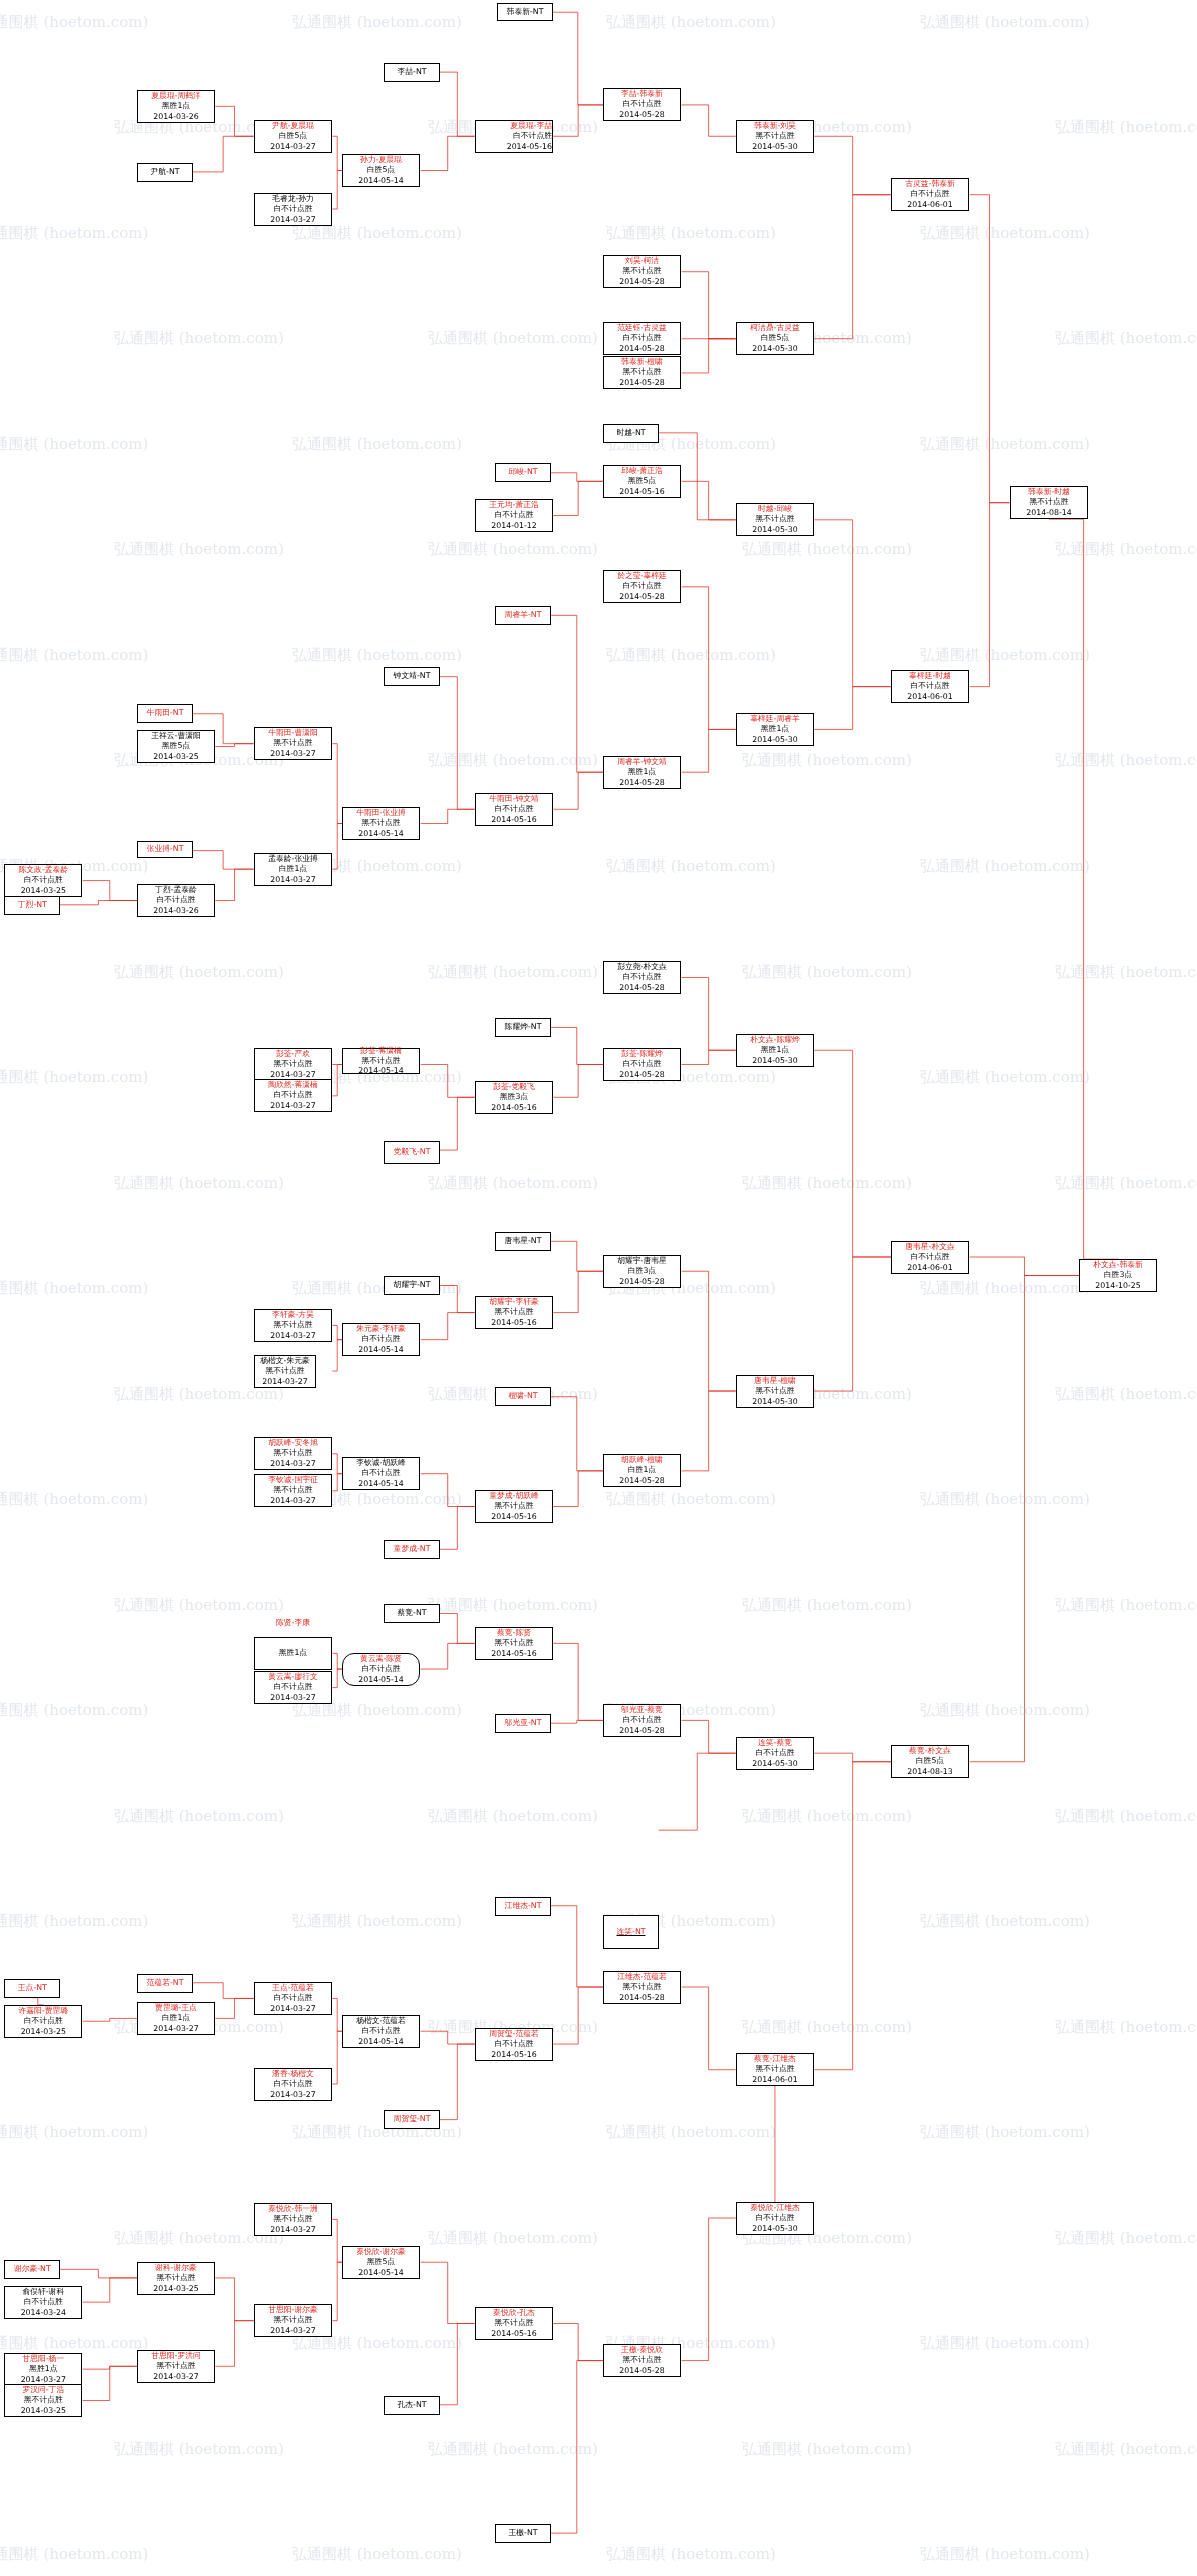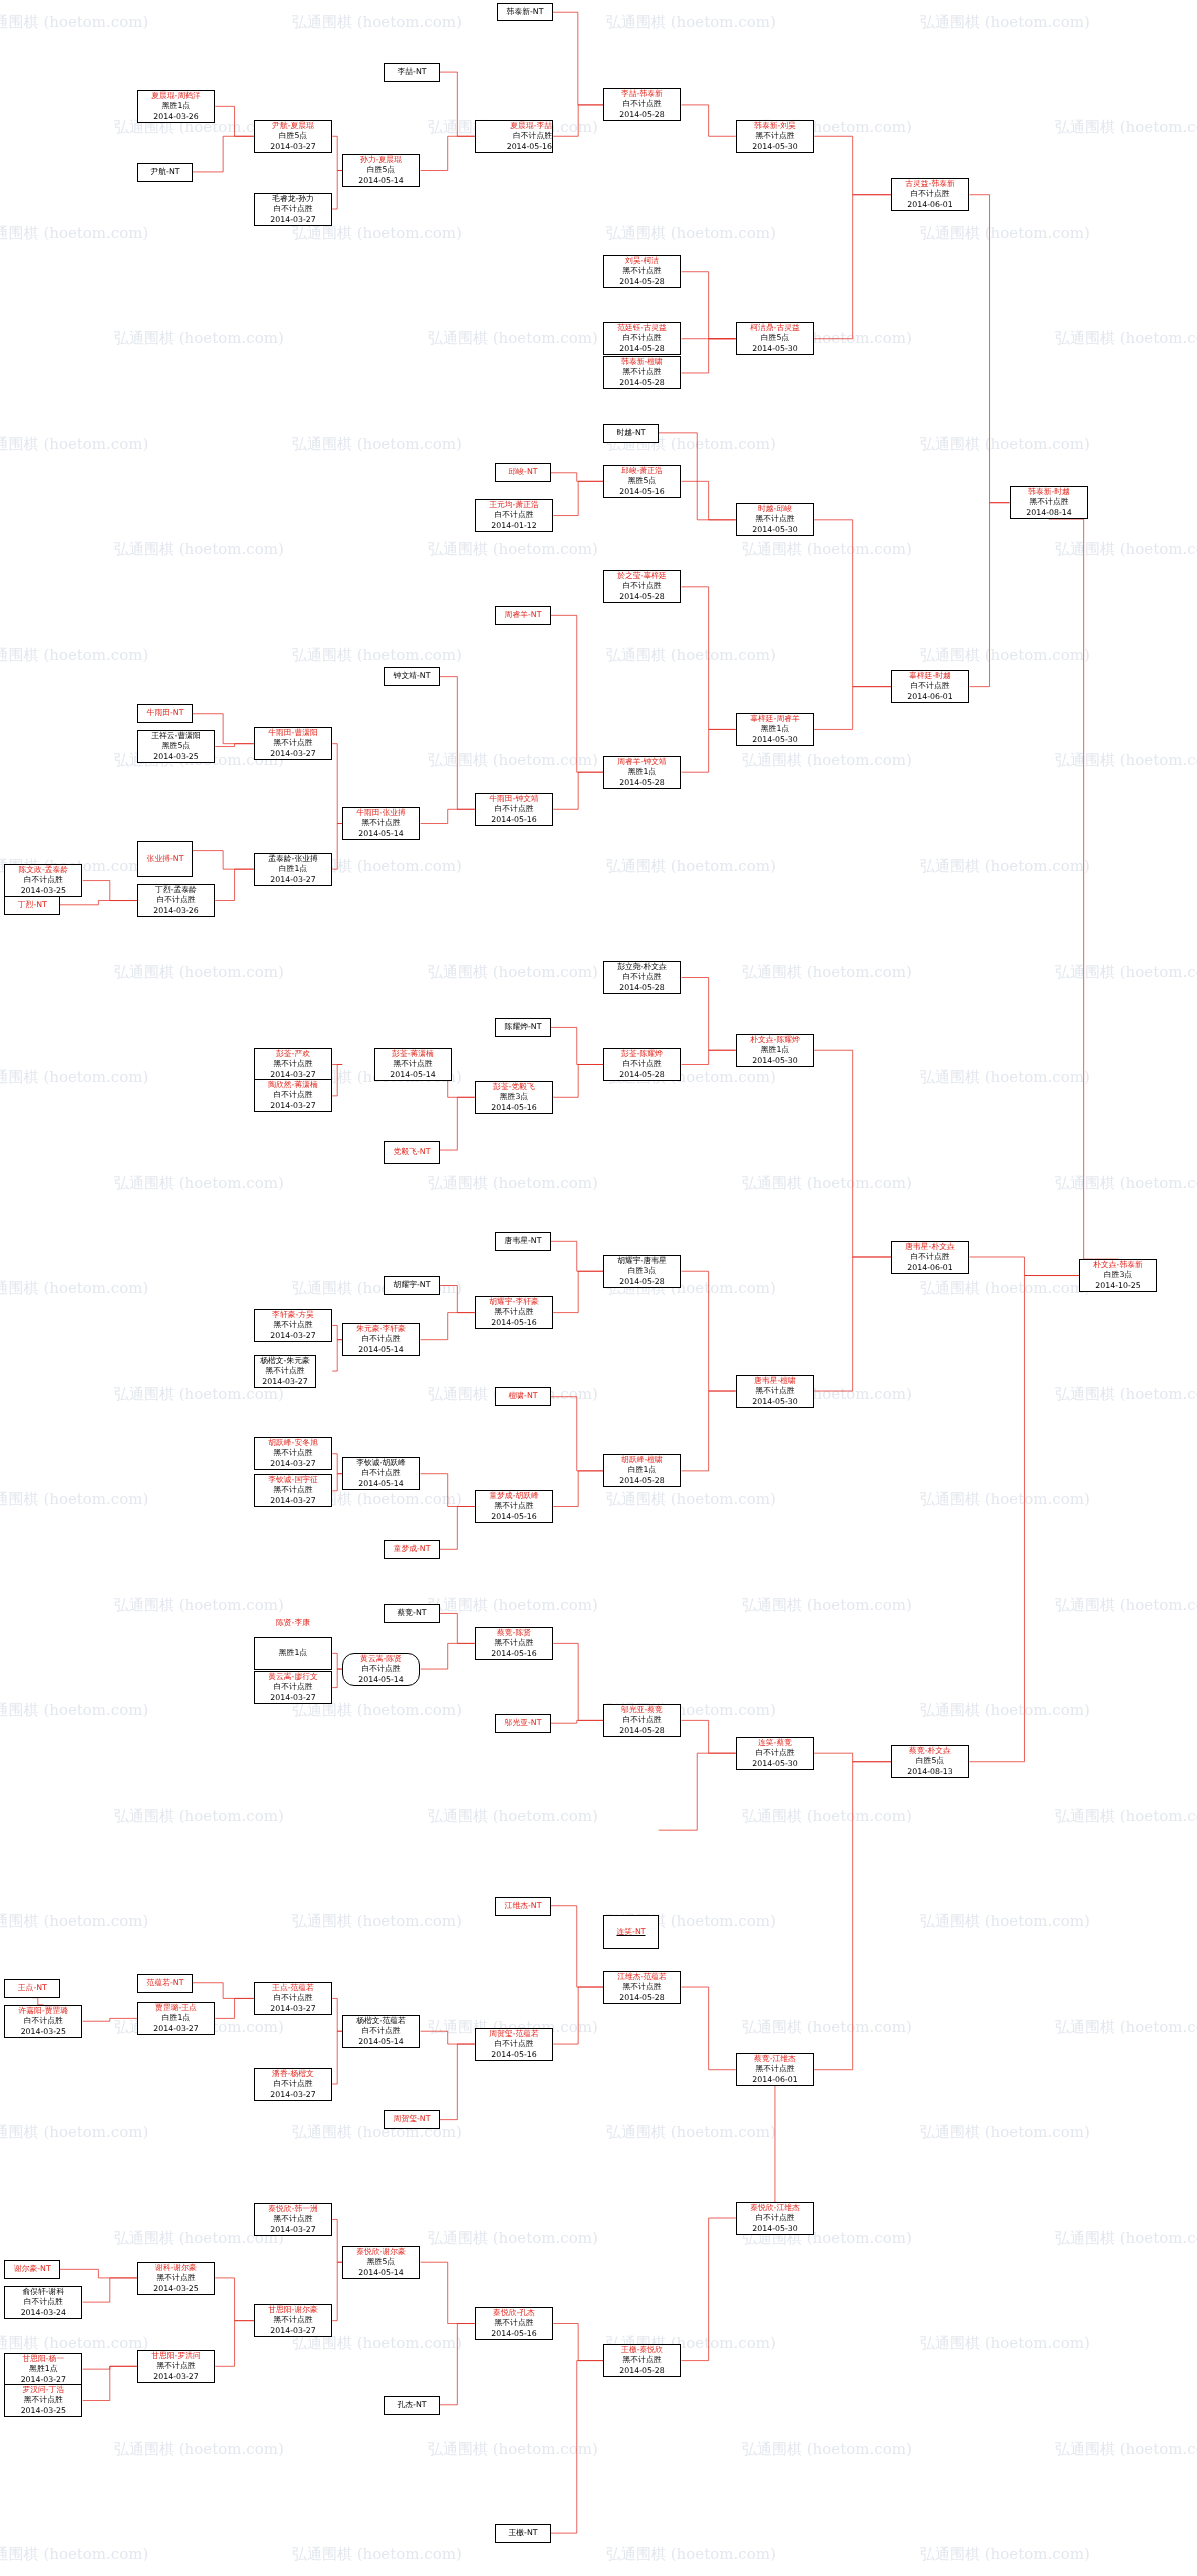--- a/index.html
+++ b/index.html
@@ -355,21 +355,21 @@
       <div class="node" style="left: 137px; top: 730px; width: 78px; height: 33px;">
         <span class="ln blk">王祥云-曹潇阳</span>
         <span class="ln blk">黑胜5点</span>
         <span class="ln blk">2014-03-25</span>
       </div>
       <div class="node" style="left: 254px; top: 727px; width: 78px; height: 33px;">
         <span class="ln red">牛雨田-曹潇阳</span>
         <span class="ln blk">黑不计点胜</span>
         <span class="ln blk">2014-03-27</span>
       </div>
-      <div class="node leaf" style="left: 137px; top: 841px; width: 56px; height: 36px;">
+      <div class="node leaf" style="left: 137px; top: 841px; width: 56px; height: 17px;">
         <span class="ln red">张业搏-NT</span>
       </div>
       <div class="node" style="left: 254px; top: 853px; width: 78px; height: 33px;">
         <span class="ln blk">孟泰龄-张业搏</span>
         <span class="ln blk">白胜1点</span>
         <span class="ln blk">2014-03-27</span>
       </div>
       <div class="node" style="left: 342px; top: 807px; width: 78px; height: 33px;">
         <span class="ln red">牛雨田-张业搏</span>
         <span class="ln blk">黑不计点胜</span>
@@ -404,21 +404,21 @@
       <div class="node" style="left: 254px; top: 1048px; width: 78px; height: 33px;">
         <span class="ln red">彭荃-严欢</span>
         <span class="ln blk">黑不计点胜</span>
         <span class="ln blk">2014-03-27</span>
       </div>
       <div class="node" style="left: 254px; top: 1079px; width: 78px; height: 33px;">
         <span class="ln red">陶欣然-蒋潇楠</span>
         <span class="ln blk">白不计点胜</span>
         <span class="ln blk">2014-03-27</span>
       </div>
-      <div class="node" style="left: 342px; top: 1048px; width: 78px; height: 33px; margin-left: 32px;">
+      <div class="node" style="left: 342px; top: 1048px; width: 78px; height: 26px;">
         <span class="ln red">彭荃-蒋潇楠</span>
         <span class="ln blk">黑不计点胜</span>
         <span class="ln blk">2014-05-14</span>
       </div>
       <div class="node" style="left: 475px; top: 1081px; width: 78px; height: 33px;">
         <span class="ln red">彭荃-党毅飞</span>
         <span class="ln blk">黑胜3点</span>
         <span class="ln blk">2014-05-16</span>
       </div>
       <div class="node leaf" style="left: 384px; top: 1141px; width: 56px; height: 23px;">

